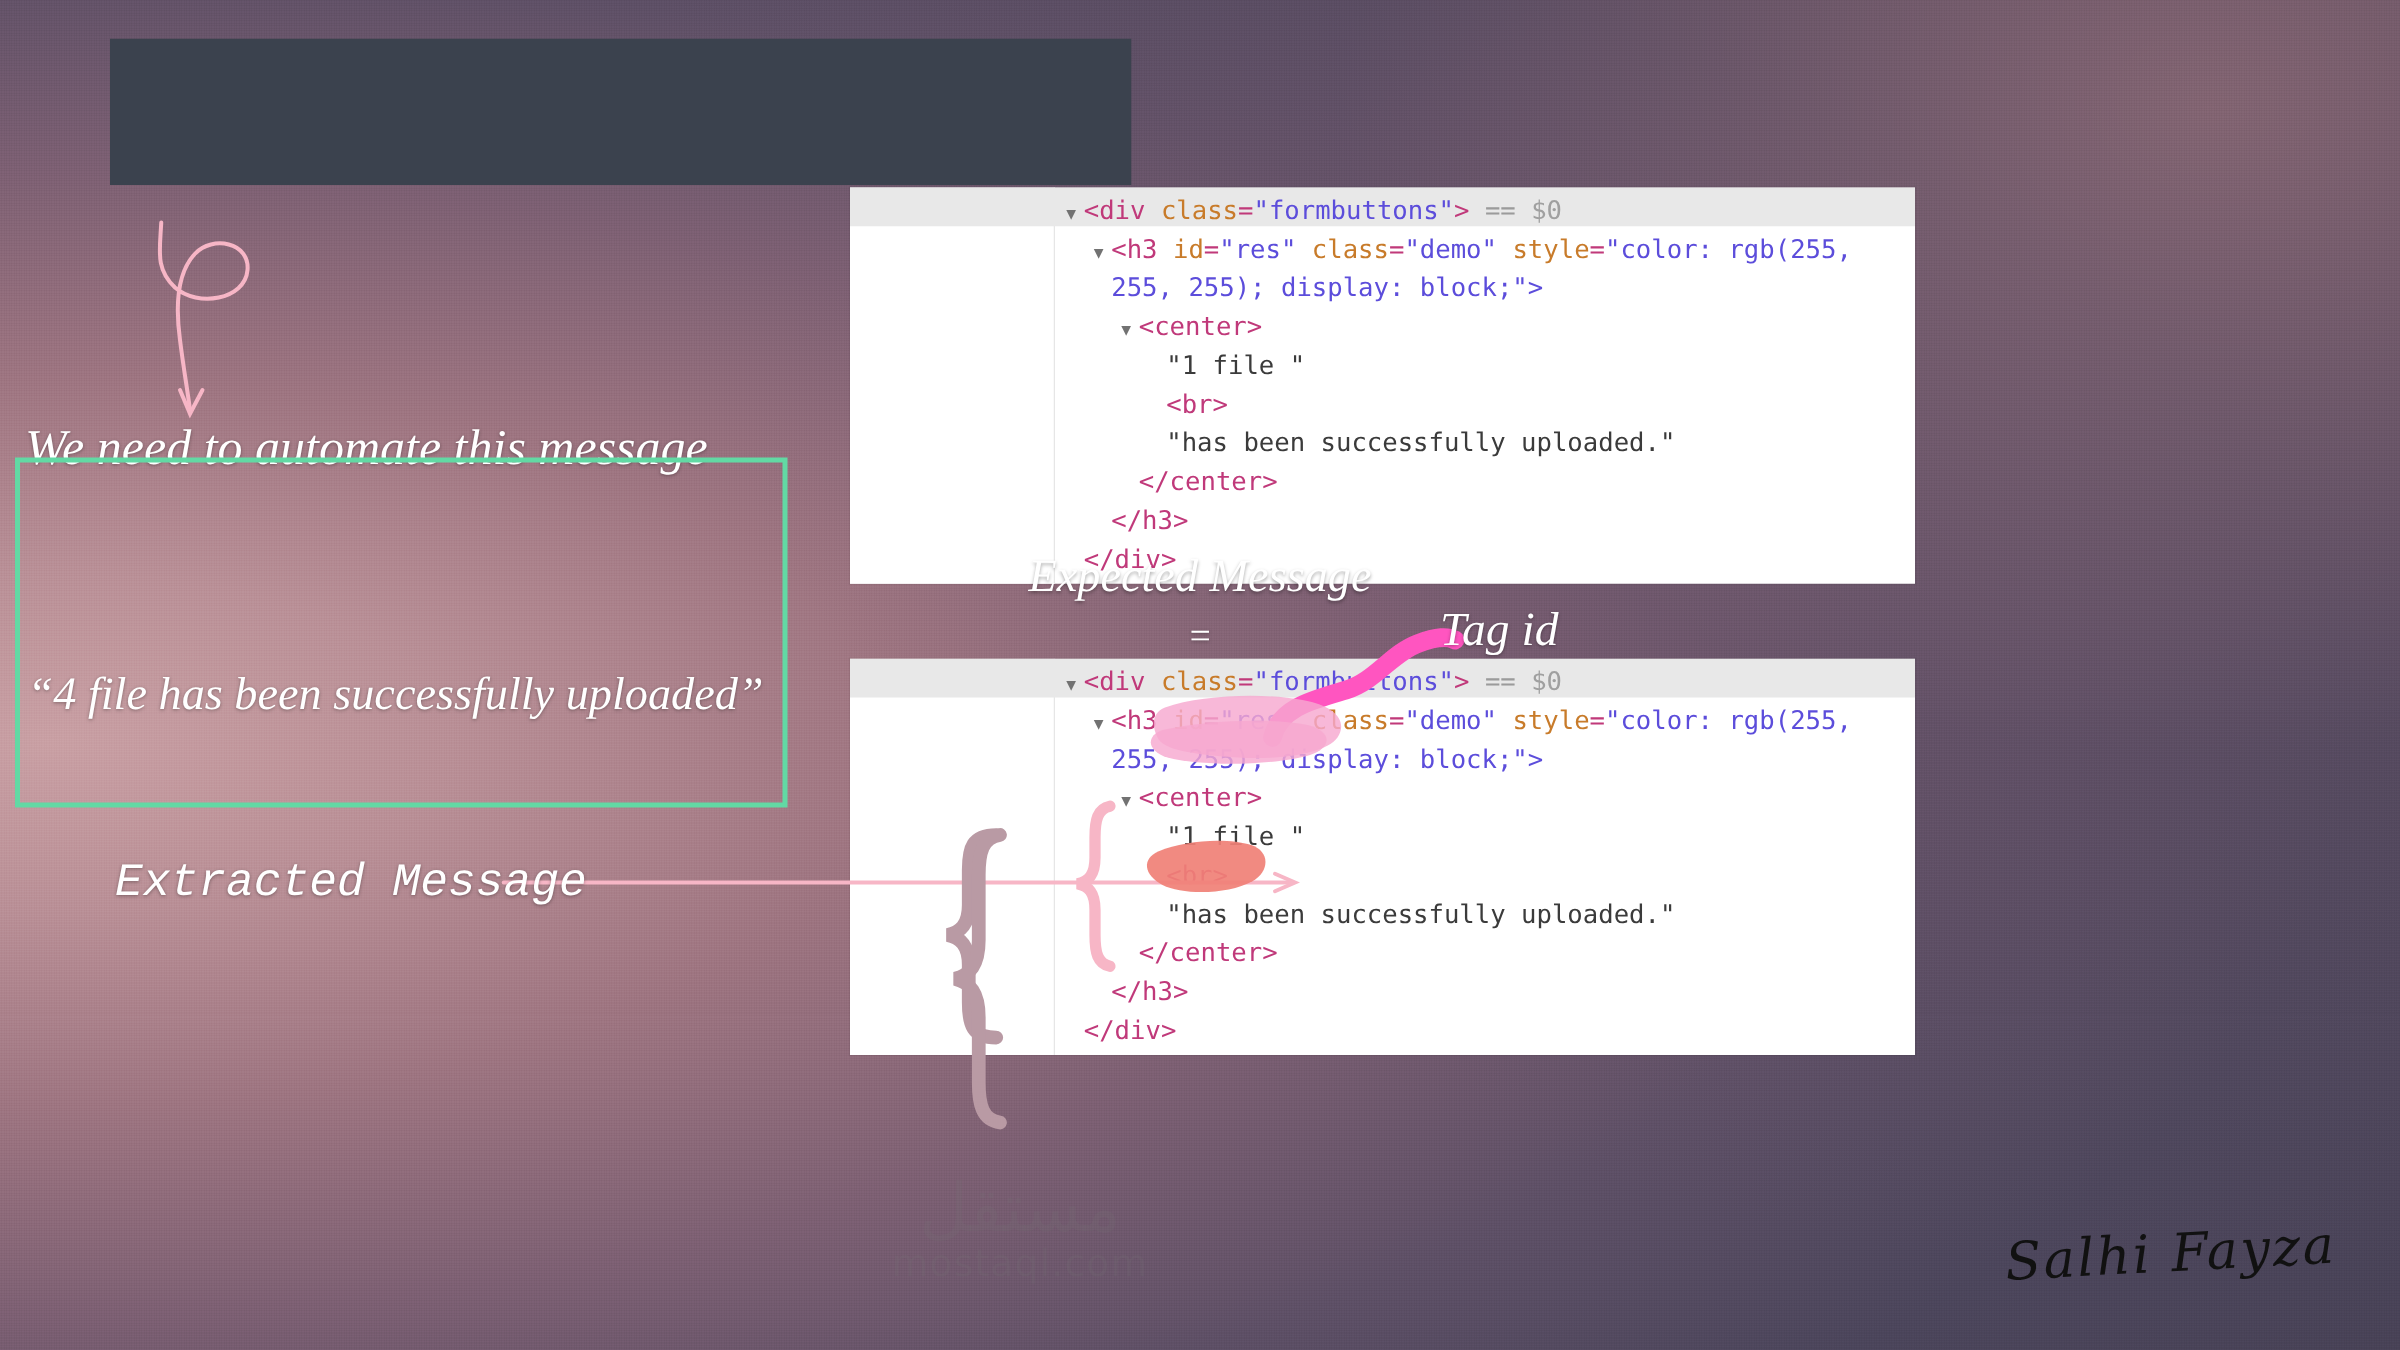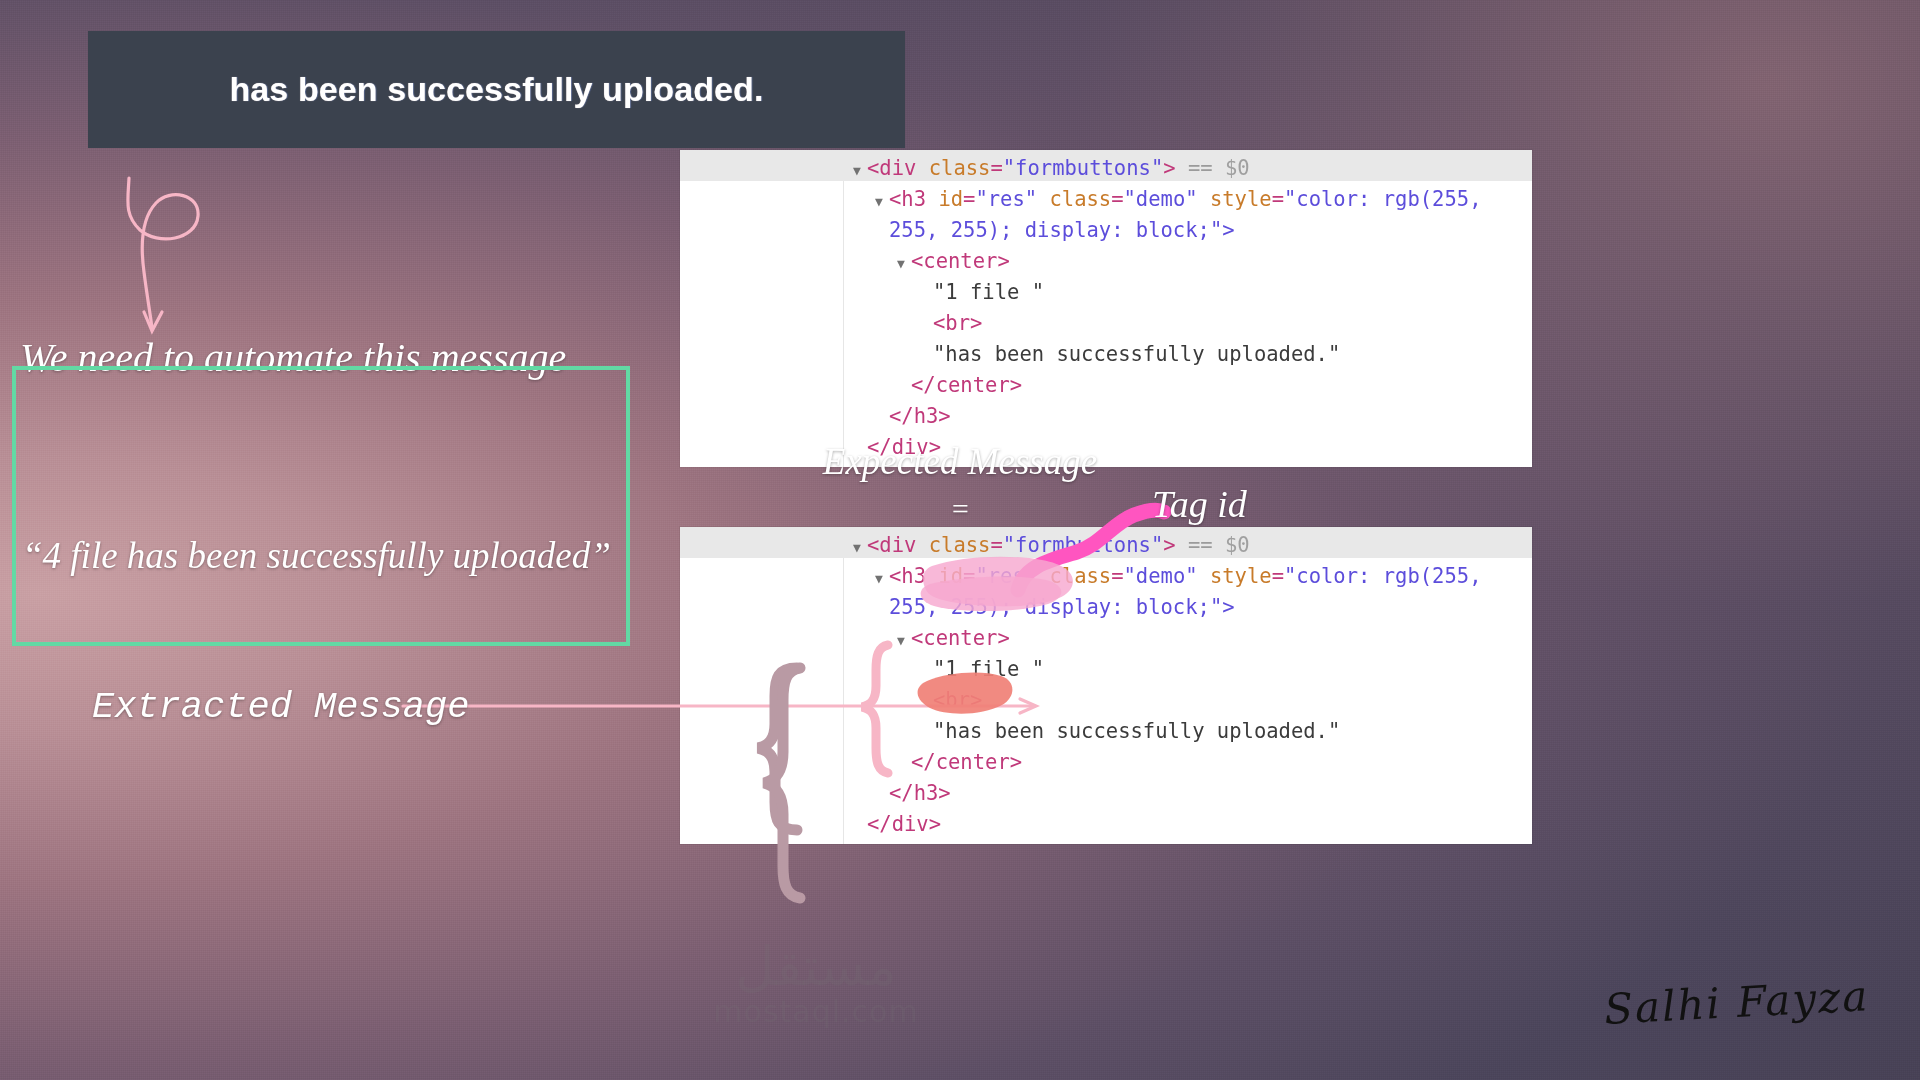--- a/index.html
+++ b/index.html
@@ -83,21 +83,20 @@
 </style>
 </head>
 <body>
 
 <div id="bg"></div>
 <div id="bg2"></div>
 <div id="grain"></div>
 
 <div id="banner">
   <div class="btxt">
-    <span class="l2">has been successfully uploaded.</span>
   </div>
 </div>
 
 <div class="panel" id="panel-top">
   <div class="gutter"></div>
   <div class="selrow" style="top:0"></div>
   <div class="code" id="code-top"><div class="ln" style="padding-left: 10px;"><span class="tw">▼</span><span class="tag">&lt;div </span><span class="attr">class</span><span class="tag">=</span><span class="val">"formbuttons"</span><span class="tag">&gt;</span><span class="dim"> == </span><span class="dollar">$0</span></div><div class="ln" style="padding-left: 32px;"><span class="tw">▼</span><span class="tag">&lt;h3 </span><span class="attr">id</span><span class="tag">=</span><span class="val">"res"</span><span class="tag"> </span><span class="attr">class</span><span class="tag">=</span><span class="val">"demo"</span><span class="tag"> </span><span class="attr">style</span><span class="tag">=</span><span class="val">"color: rgb(255,</span></div><div class="ln" style="padding-left: 32px;"><span class="tw"> </span><span class="val">255, 255); display: block;"&gt;</span></div><div class="ln" style="padding-left: 54px;"><span class="tw">▼</span><span class="tag">&lt;center&gt;</span></div><div class="ln" style="padding-left: 76px;"><span class="tw"> </span><span class="txt">"1 file "</span></div><div class="ln" style="padding-left: 76px;"><span class="tw"> </span><span class="tag">&lt;br&gt;</span></div><div class="ln" style="padding-left: 76px;"><span class="tw"> </span><span class="txt">"has been successfully uploaded."</span></div><div class="ln" style="padding-left: 54px;"><span class="tw"> </span><span class="tag">&lt;/center&gt;</span></div><div class="ln" style="padding-left: 32px;"><span class="tw"> </span><span class="tag">&lt;/h3&gt;</span></div><div class="ln" style="padding-left: 10px;"><span class="tw"> </span><span class="tag">&lt;/div&gt;</span></div></div>
 </div>
 
 <div class="panel" id="panel-bot">

